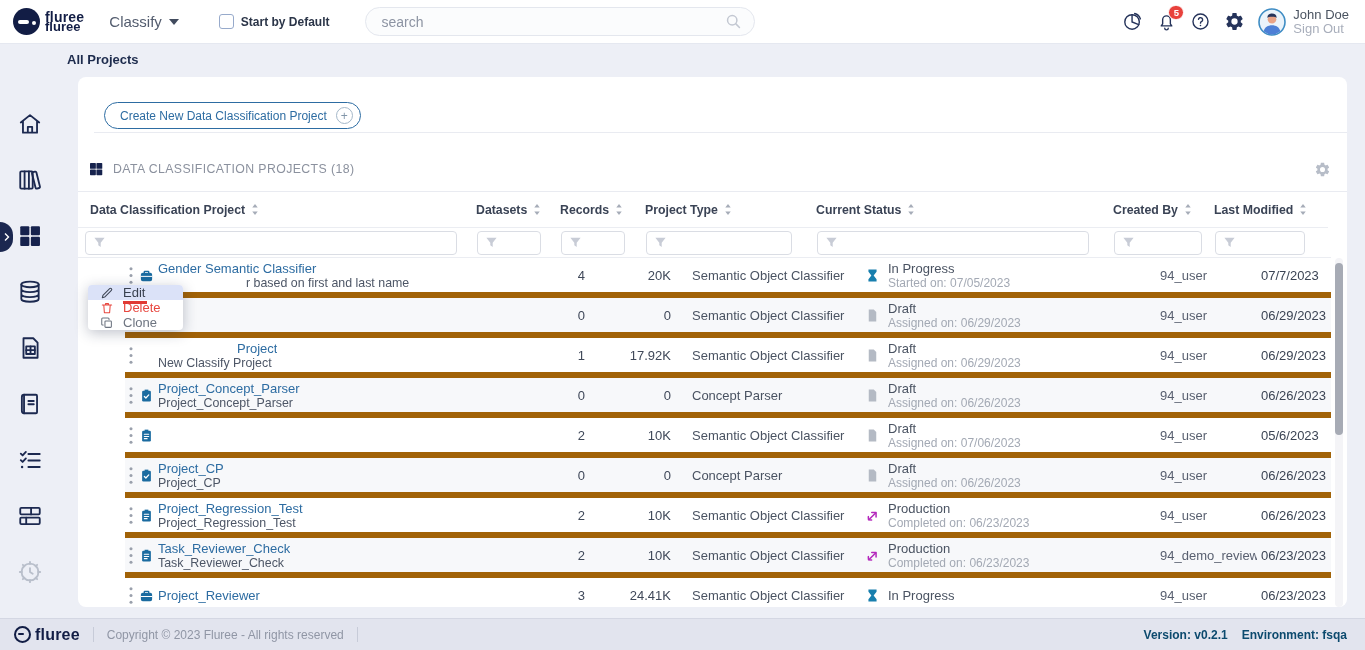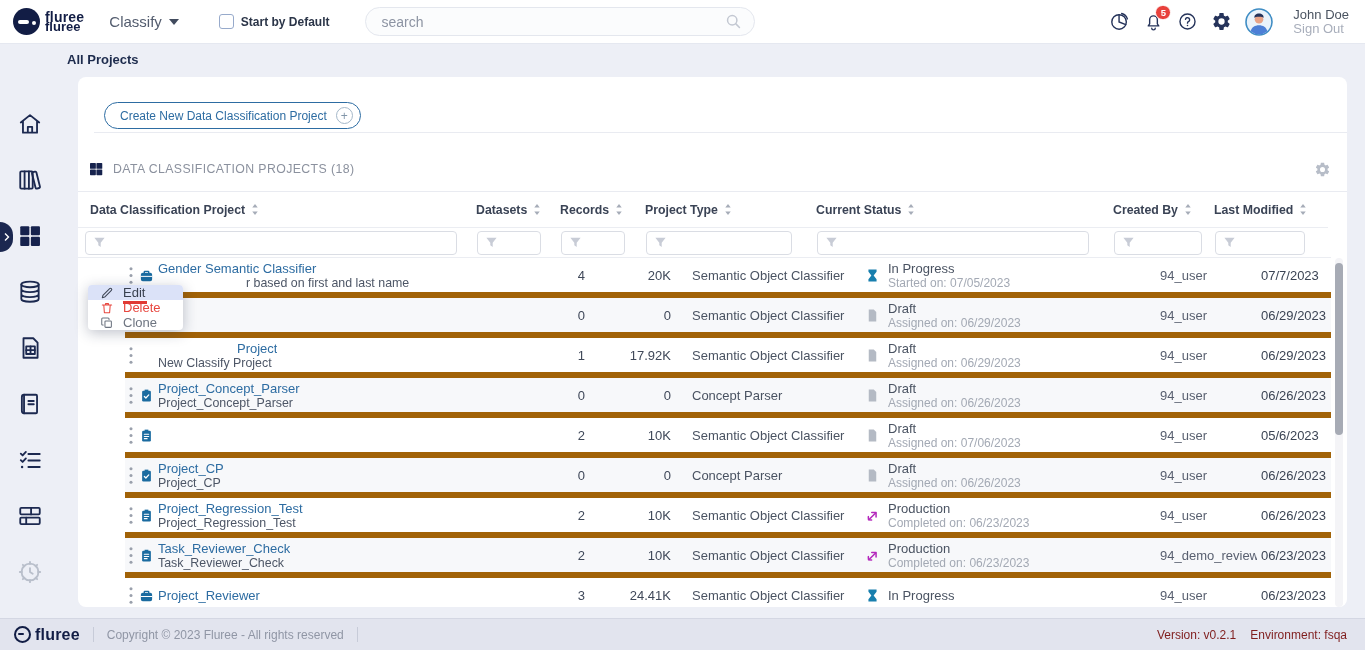--- a/index.html
+++ b/index.html
@@ -31,21 +31,21 @@
                border-radius:15px; display:flex; align-items:center; }
   .searchbar input { flex:1; border:none; outline:none; background:transparent; padding-left:16px;
                      font-size:14px; color:#333c4e; font-family:"Liberation Sans",sans-serif;}
   .searchbar input::placeholder { color:#8d94a3; }
   .searchbar .mag { margin-right:12px; }
   .top-right { margin-left:auto; display:flex; align-items:center; gap:13px; padding-right:16px; }
   .tico { position:relative; cursor:pointer; }
   .badge { position:absolute; top:-6px; right:-7px; min-width:16px; height:15px; background:#e8413c;
            border:1.5px solid #fff; border-radius:8px; color:#fff; font-size:9.5px; font-weight:bold;
            display:flex; align-items:center; justify-content:center; padding:0 3px; }
-  .userbox { display:flex; align-items:center; gap:20px; cursor:pointer; }
+  .userbox { display:flex; align-items:center; gap:7px; cursor:pointer; }
   .user-names { line-height:14px; }
   .user-names .un { font-size:13px; color:#4a5360; }
   .user-names .so { font-size:13px; color:#a8aebb; }
 
   
   .sidebar { position:absolute; left:0; top:44px; width:60px; bottom:32px; background:#edeff6;
              display:flex; flex-direction:column; align-items:center; padding-top:67px; gap:30px; z-index:5;}
   .sb-ico { width:26px; height:26px; cursor:pointer; }
   .sb-ico svg { width:26px; height:26px; stroke:#1c2950; stroke-width:1.7; fill:none; stroke-linecap:round; stroke-linejoin:round;}
   .sb-ico.muted svg { stroke:#b9bfcb; }
@@ -125,21 +125,21 @@
 
   
   .footer { position:absolute; left:0; right:0; bottom:0; height:32px; background:#e2e4ee;
             border-top:1px solid #d4d7e3; display:flex; align-items:center; z-index:30;}
   .f-logo { display:flex; align-items:center; gap:4px; margin-left:14px; }
   .f-mark { width:17px; height:17px; border-radius:50%; border:2.5px solid #121d45; position:relative; }
   .f-mark::after { content:''; position:absolute; left:2px; top:5px; width:6px; height:2.4px; background:#121d45; border-radius:1px;}
   .f-name { font-size:16px; font-weight:bold; color:#121d45; letter-spacing:.2px; }
   .f-sep { width:1px; height:15px; background:#c7cbd8; margin:0 13px; }
   .f-copy { font-size:12px; color:#9096a5; }
-  .f-right { margin-left:auto; margin-right:18px; display:flex; gap:14px; font-size:12px; color:#7f1d1d; }
+  .f-right { margin-left:auto; margin-right:18px; display:flex; gap:14px; font-size:12px; color:#0c4a6e;font-weight:bold; }
 </style>
 </head>
 <body>
 
 <div class="topbar">
   <div class="logo">
     <div class="logo-mark"></div>
     <div class="logo-text">
       <div class="lt1">fluree</div>
       <div class="lt2">fluree</div>

